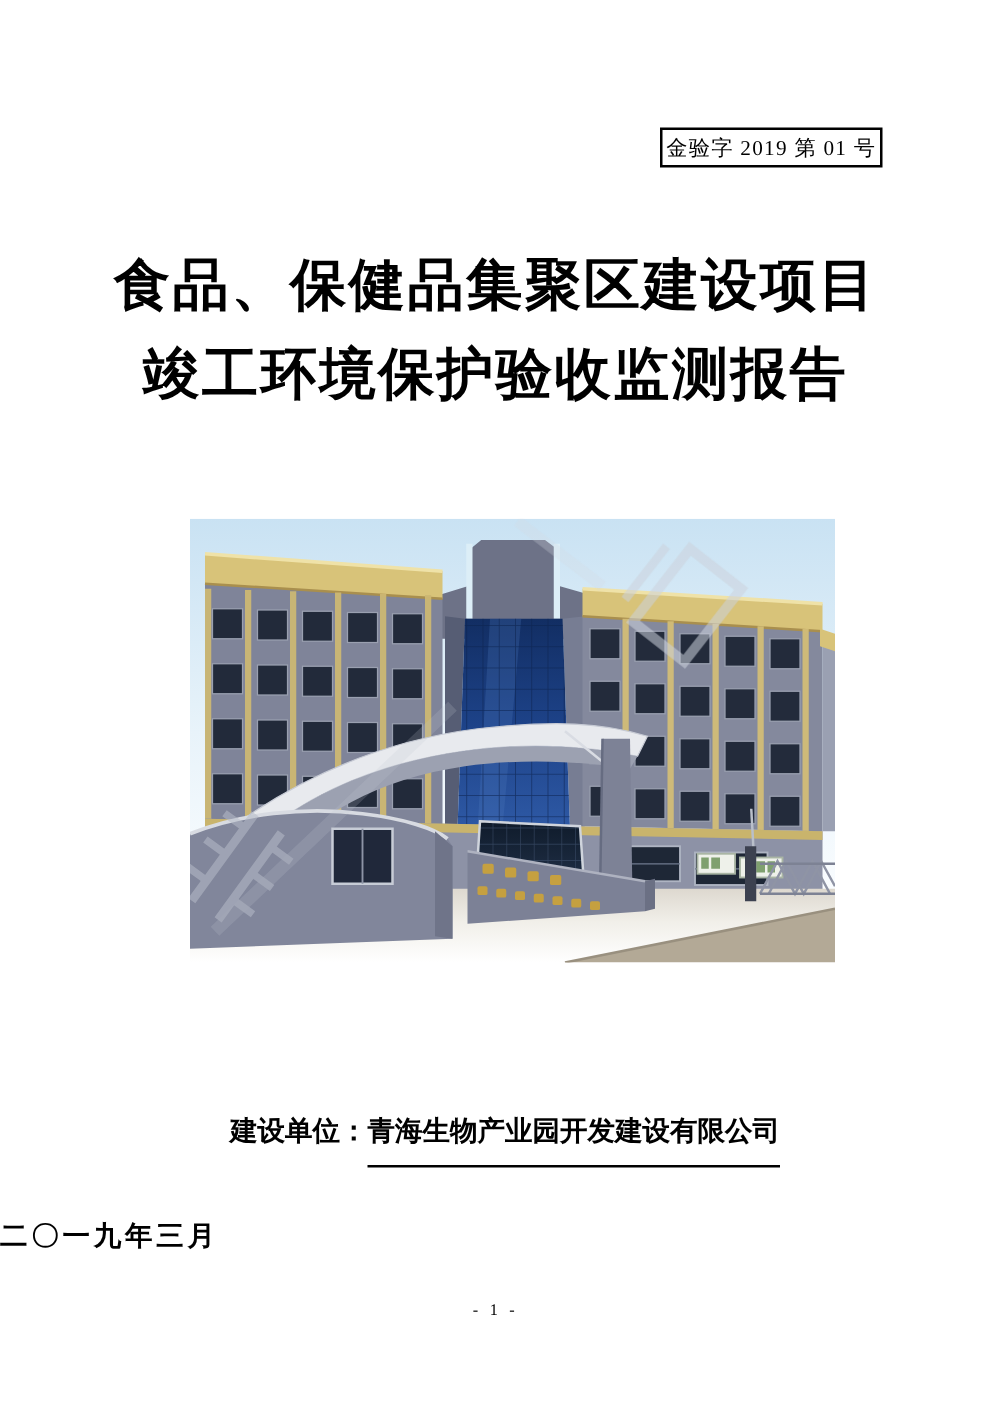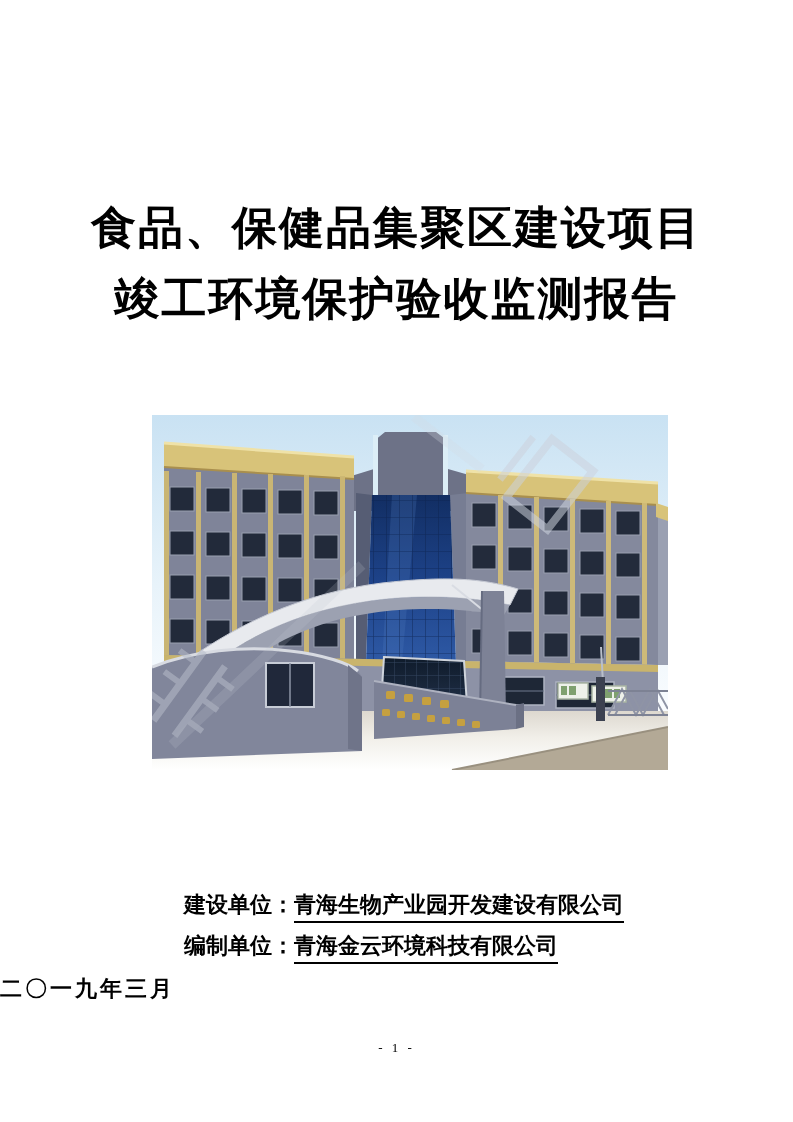--- a/index.html
+++ b/index.html
@@ -56,21 +56,21 @@
     left: 184px;
     font-size: 22px;
     font-weight: bold;
     line-height: 30px;
     white-space: nowrap;
   }
   .footer-row1 { top: 890px; }
   .footer-row2 { top: 931px; }
   .footer-value {
     border-bottom: 2px solid #000000;
-    padding-bottom: 4px;
+    padding-bottom: 15px;
   }
   .footer-date {
     position: absolute;
     left: 0;
     top: 974px;
     width: 100%;
     text-align: left;
     font-size: 22px;
     font-weight: bold;
     letter-spacing: 3px;
@@ -85,20 +85,23 @@
     font-size: 13px;
     letter-spacing: 3px;
     font-family: "Liberation Serif", "DejaVu Serif", serif;
   }
 </style>
 </head>
 <body>
 
 <div class="page">
 
+  <div class="doc-number-box">
+    <span>金验字 2019 第 01 号</span>
+  </div>
 
   <div class="report-title title-line1">食品、保健品集聚区建设项目</div>
   <div class="report-title title-line2">竣工环境保护验收监测报告</div>
 
   <div class="photo-frame" role="img" aria-label="食品、保健品集聚区办公楼大门外景照片">
     <svg width="516" height="355" viewBox="0 0 516 355" xmlns="http://www.w3.org/2000/svg">
       <defs>
         <linearGradient id="skyG" x1="0" y1="0" x2="0" y2="1">
           <stop offset="0" stop-color="#c9e2f3"></stop>
           <stop offset="0.55" stop-color="#e8f3fa"></stop>
@@ -310,21 +313,18 @@
           <path d="M0,14 H-20 M0,40 H-20 M0,66 H-20 M26,14 H46 M26,40 H46 M26,66 H46" stroke-width="6"></path>
         </g>
         <line x1="20" y1="330" x2="210" y2="150" stroke="#c3c8d2" stroke-width="10" opacity="0.35"></line>
       </g>
     </svg>
   </div>
 
   <div class="footer-row footer-row1">
     <span>建设单位：</span><span class="footer-value">青海生物产业园开发建设有限公司</span>
   </div>
-  <div class="footer-row footer-row2">
-    <span>编制单位：</span><span class="footer-value">青海金云环境科技有限公司</span>
-  </div>
 
   <div class="footer-date">二〇一九年三月</div>
 
   <div class="page-number">- 1 -</div>
 
 </div>
 
 </body></html>

